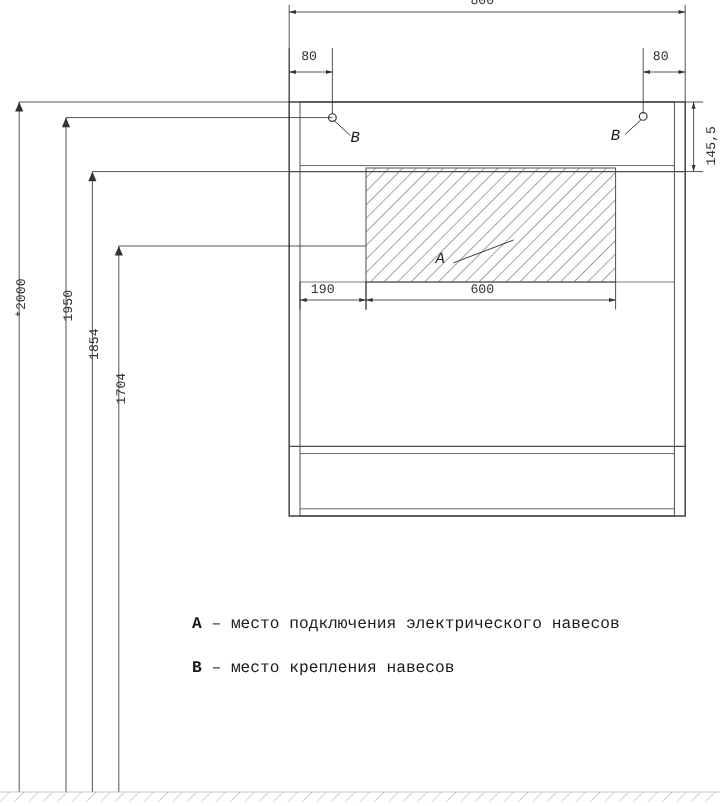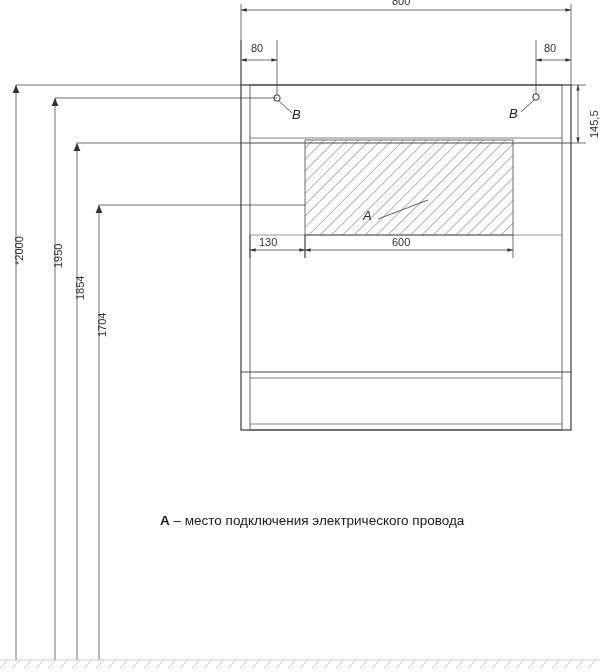--- a/index.html
+++ b/index.html
@@ -5,21 +5,21 @@
   html, body {
     margin: 0;
     padding: 0;
     background: #ffffff;
   }
   #stage {
     position: relative;
     width: 600px;
     height: 672px;
     background: #ffffff;
-    font-family: Liberation Sans, sans-serif;
+    font-family: Liberation Mono, monospace;
     overflow: hidden;
     text-align: right;
   }
   #stage svg {
     position: absolute;
     left: 0;
     top: 0;
   }
   .legend {
     position: absolute;
@@ -211,29 +211,32 @@
       <line x1="564" y1="668" x2="572" y2="660"></line>
       <line x1="576" y1="668" x2="584" y2="660"></line>
       <line x1="588" y1="668" x2="596" y2="660"></line>
     </g>
   </svg>
 
   <div class="dimtext" style="left:392px; top:-5px;">800</div>
   <div class="dimtext" style="left:251px; top:42px;">80</div>
   <div class="dimtext" style="left:544px; top:42px;">80</div>
   <div class="dimtext vert" style="left:588px; top:138px;">145,5</div>
-  <div class="dimtext" style="left:259px; top:236px;">130</div>
+  <div class="dimtext" style="left:259px; top:236px;">190</div>
   <div class="dimtext" style="left:392px; top:236px;">600</div>
 
   <div class="dimtext vert" style="left:13px; top:265px;">*2000</div>
   <div class="dimtext vert" style="left:52px; top:268px;">1950</div>
   <div class="dimtext vert" style="left:74px; top:300px;">1854</div>
   <div class="dimtext vert" style="left:96px; top:337px;">1704</div>
 
   <div class="marklabel" style="left:292px; top:107px;">B</div>
   <div class="marklabel" style="left:509px; top:106px;">B</div>
   <div class="marklabel" style="left:363px; top:208px;">A</div>
 
   <div class="legend" id="legend-a">
-    <b>A</b><span> – место подключения электрического провода</span>
+    <b>A</b><span> – место подключения электрического навесов</span>
   </div>
+  <div class="legend" id="legend-b">
+    <b>B</b><span> – место крепления навесов</span>
+  </div>
 
 </div>
 
 </body></html>

